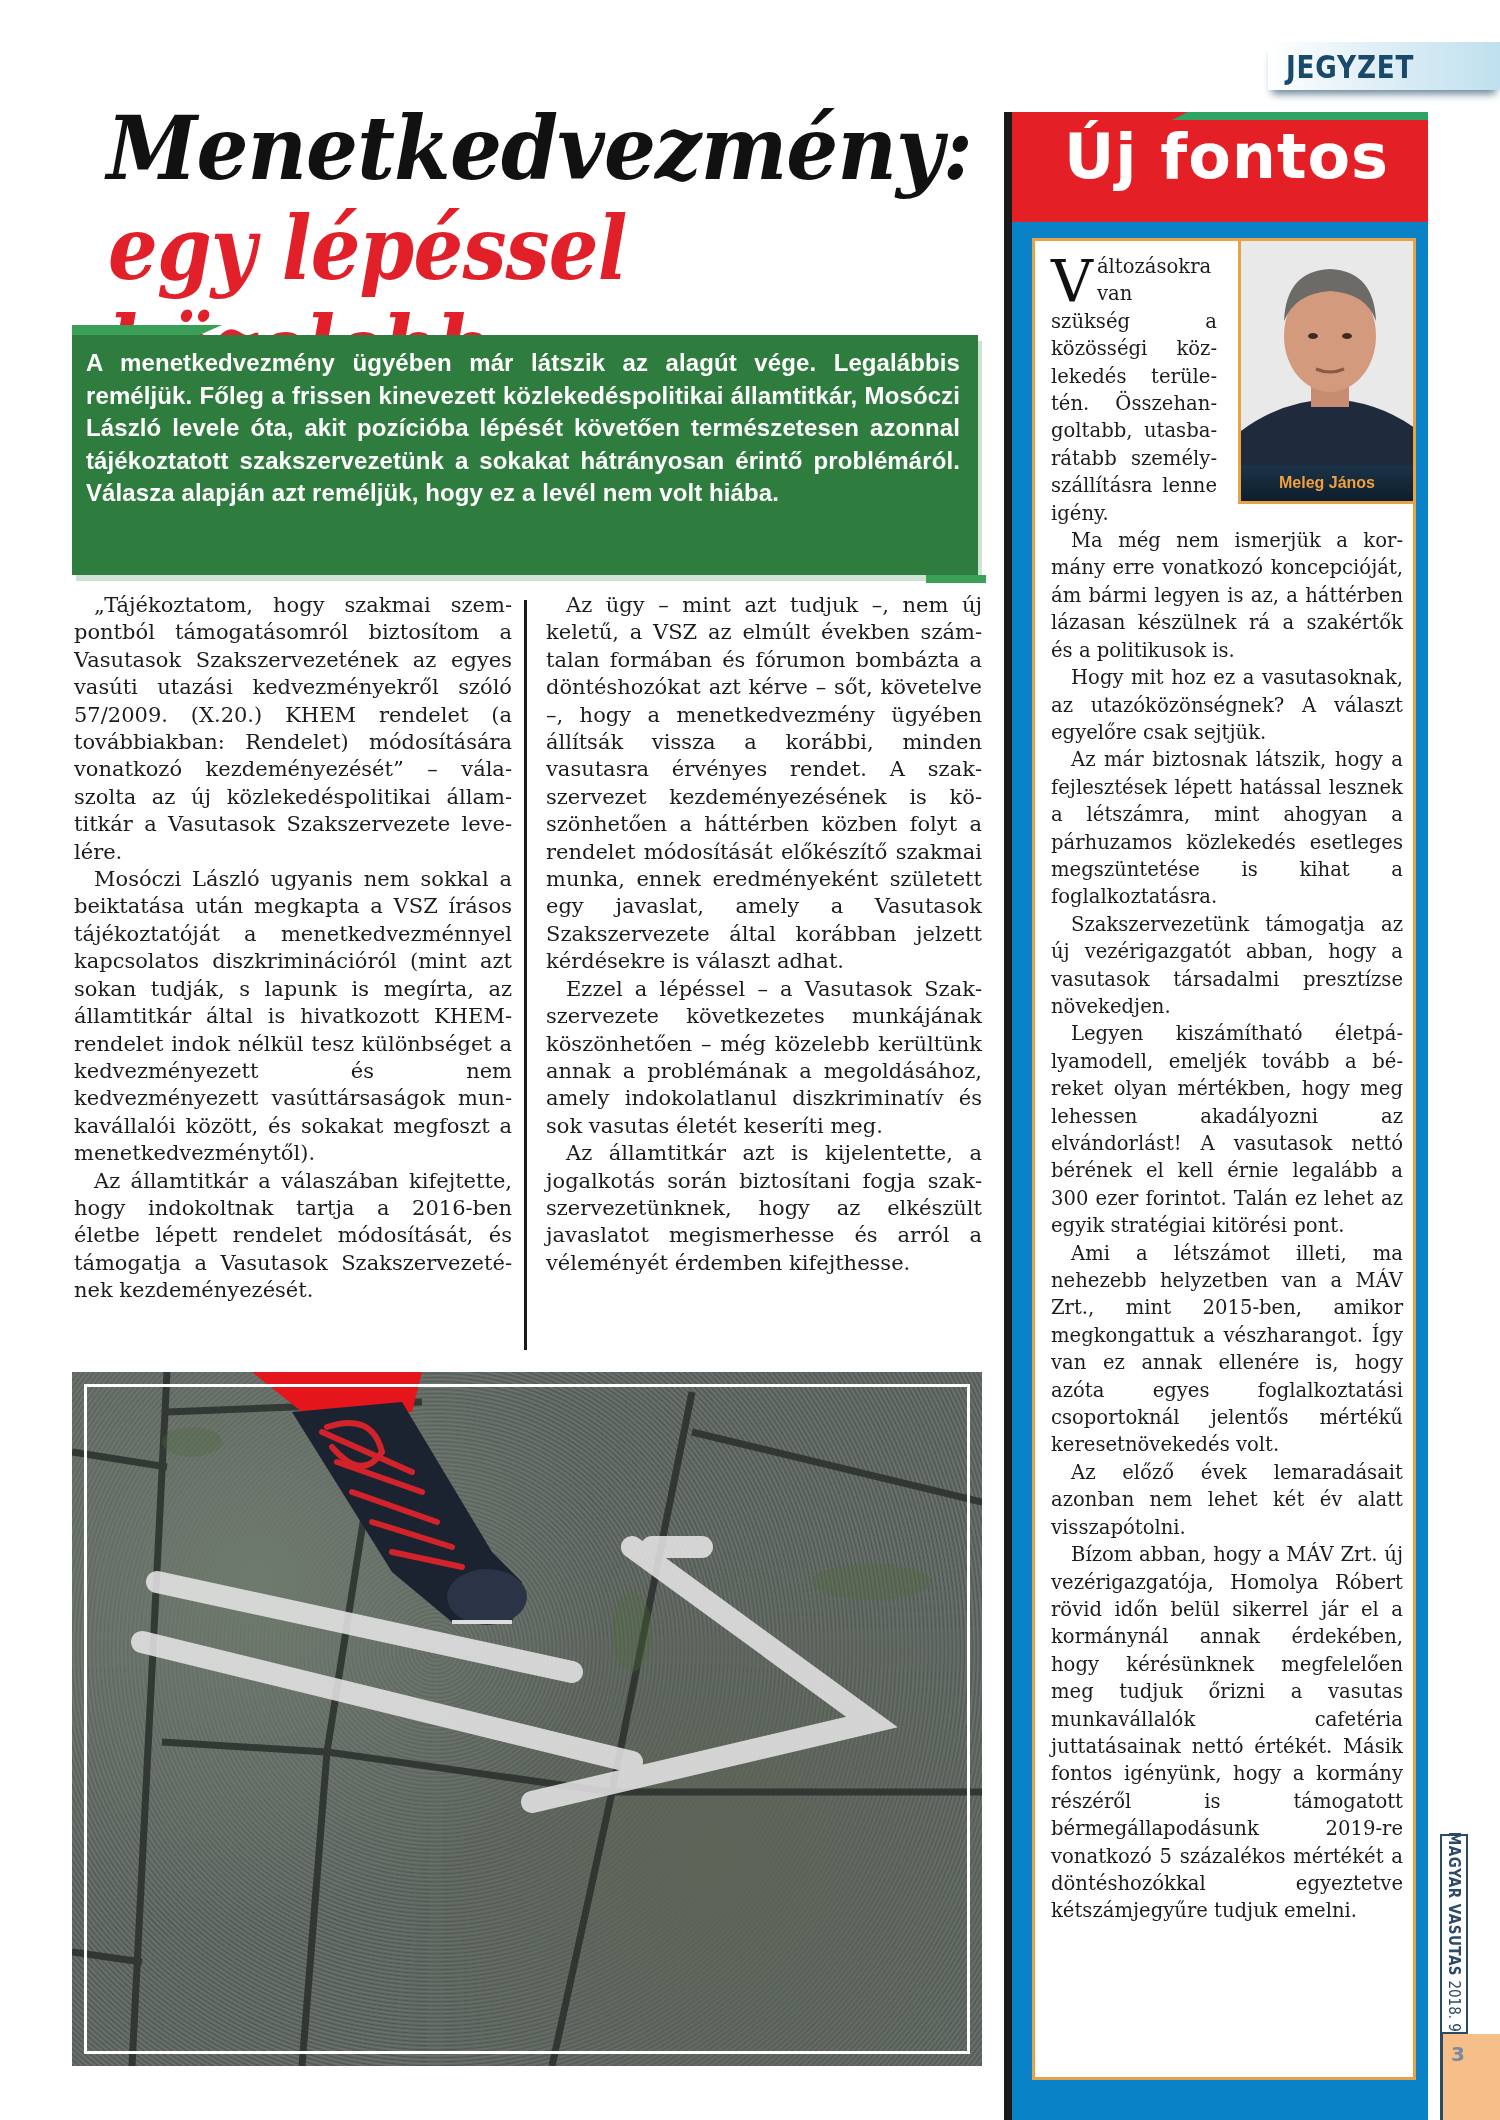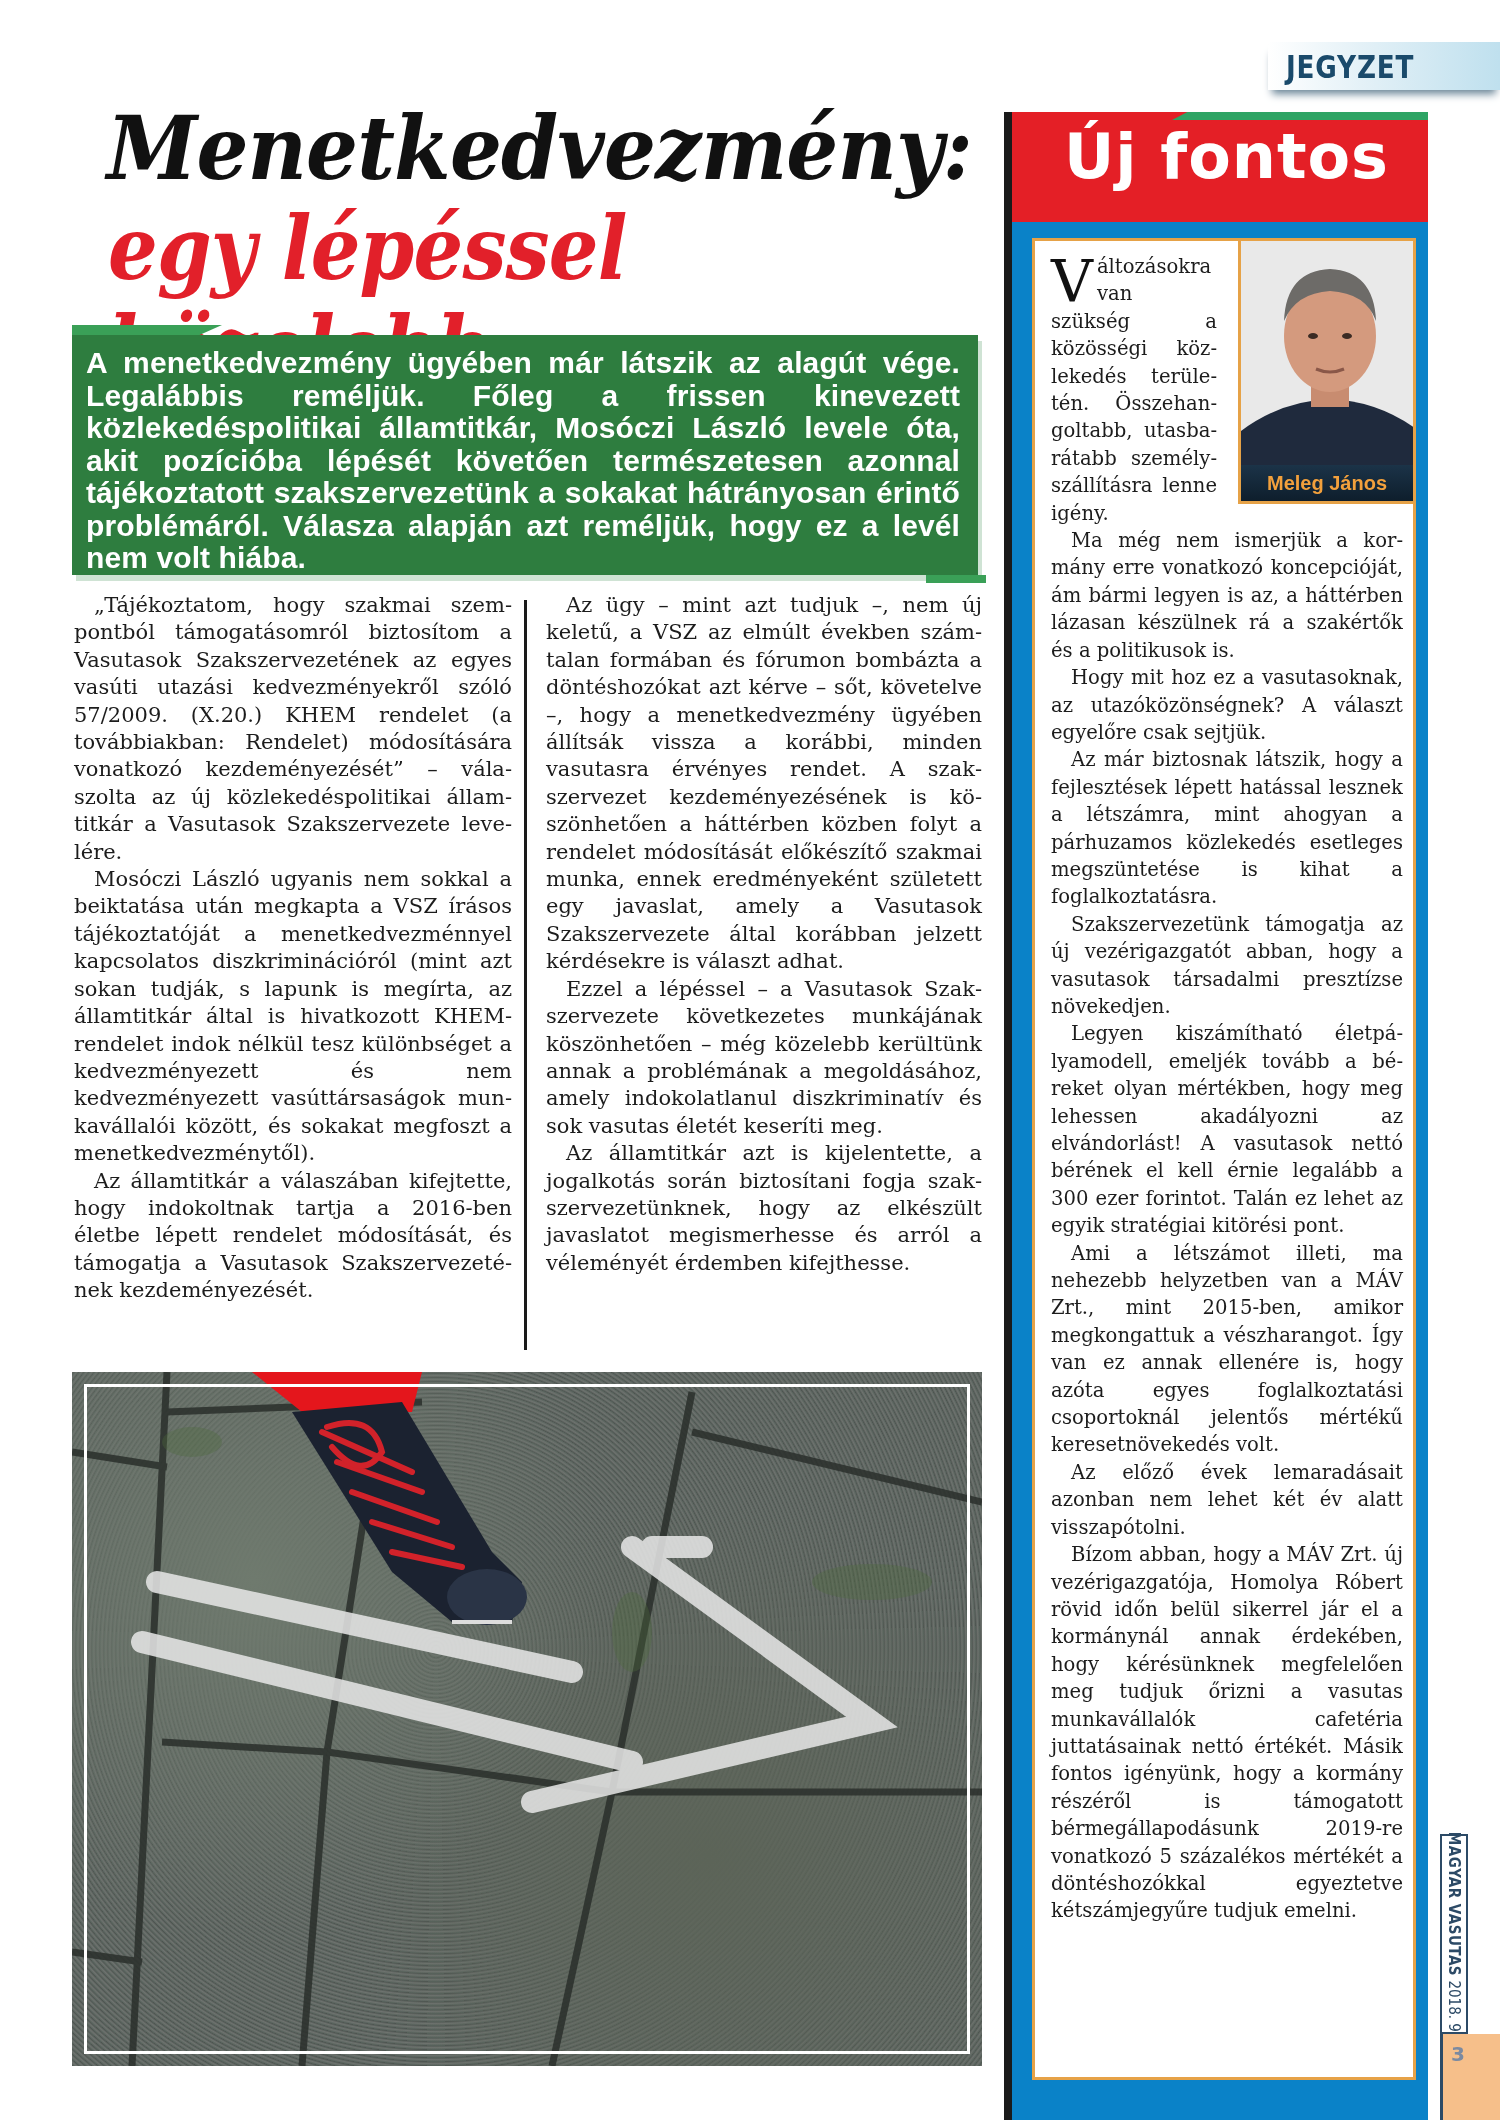--- a/index.html
+++ b/index.html
@@ -41,21 +41,21 @@
   }
   .lead::before {
     content: ""; position: absolute; left: 0; top: -10px; width: 150px; height: 10px;
     background: #3aa057; clip-path: polygon(0 0, 100% 0, 85% 100%, 0 100%);
   }
   .lead::after {
     content: ""; position: absolute; right: -8px; bottom: -8px; width: 60px; height: 8px;
     background: #3aa057;
   }
   .lead p {
-    font-family: "Liberation Sans", sans-serif; font-weight: bold; font-size: 30px;
+    font-family: "Liberation Sans", sans-serif; font-weight: bold; font-size: 24px;
     line-height: 32.5px; color: #ffffff; text-align: justify; letter-spacing: 0.1px;
   }
 
   
   .col {
     position: absolute; top: 592px; font-family: "DejaVu Serif", serif;
     font-size: 21px; line-height: 27.4px; color: #1c1c1c; text-align: justify;
     hyphens: manual;
   }
   .col p { text-indent: 20px; }
@@ -101,21 +101,21 @@
     position: absolute; left: 20px; top: 126px; width: 384px; height: 1842px;
     background: #ffffff; border: 3px solid #e6a247;
   }
   .portrait {
     position: absolute; right: -3px; top: -3px; width: 178px; height: 266px;
     border: 3px solid #e6a247; background: #ececec; overflow: hidden;
   }
   .portrait .caption {
     position: absolute; left: 0; bottom: 0; width: 100%; height: 36px;
     background: linear-gradient(180deg, #1b3348, #0e1e2c);
-    font-family: "Liberation Sans", sans-serif; font-weight: bold; font-size: 20px;
+    font-family: "Liberation Sans", sans-serif; font-weight: bold; font-size: 16px;
     color: #f2a03c; text-align: center; line-height: 36px;
   }
   .sidebar-text {
     position: absolute; left: 16px; top: 12px; width: 352px;
     font-family: "DejaVu Serif", serif; font-size: 19.6px; line-height: 27.4px;
     color: #1c1c1c; text-align: justify;
   }
   .sidebar-text p { text-indent: 20px; }
   .sidebar-text p.first { text-indent: 0; }
   .sidebar-text .float-spacer { float: right; width: 186px; height: 262px; }

